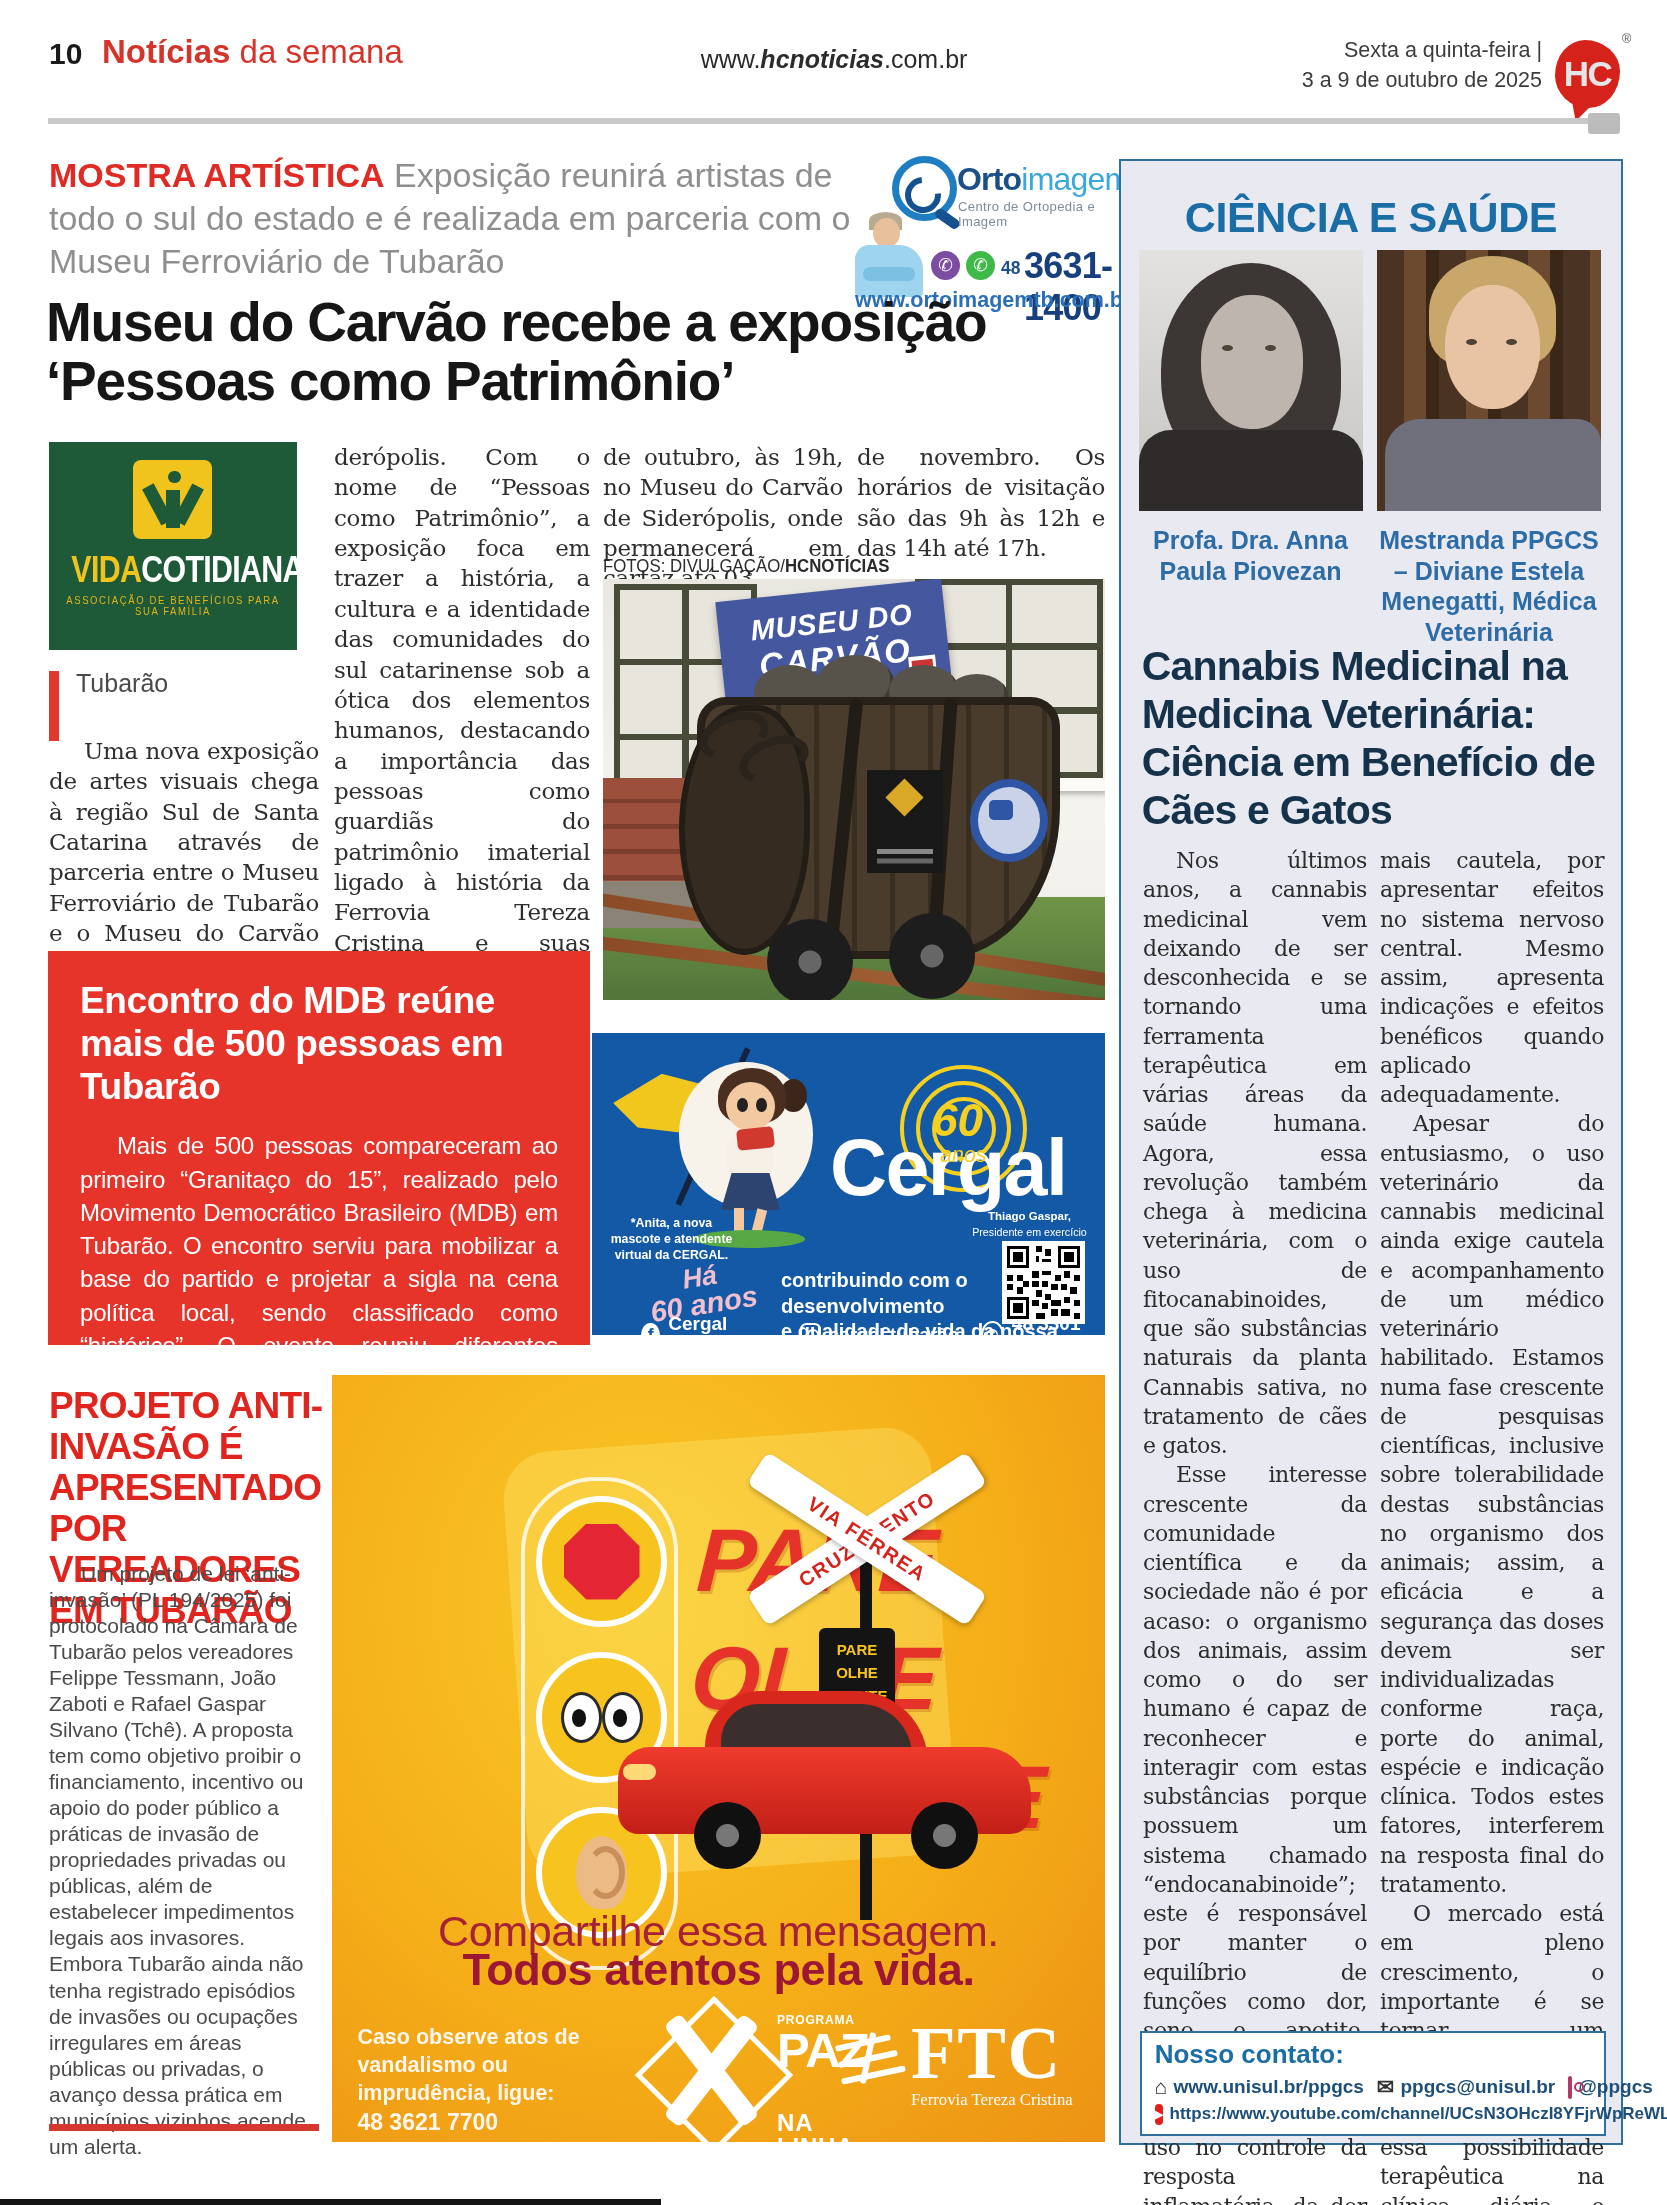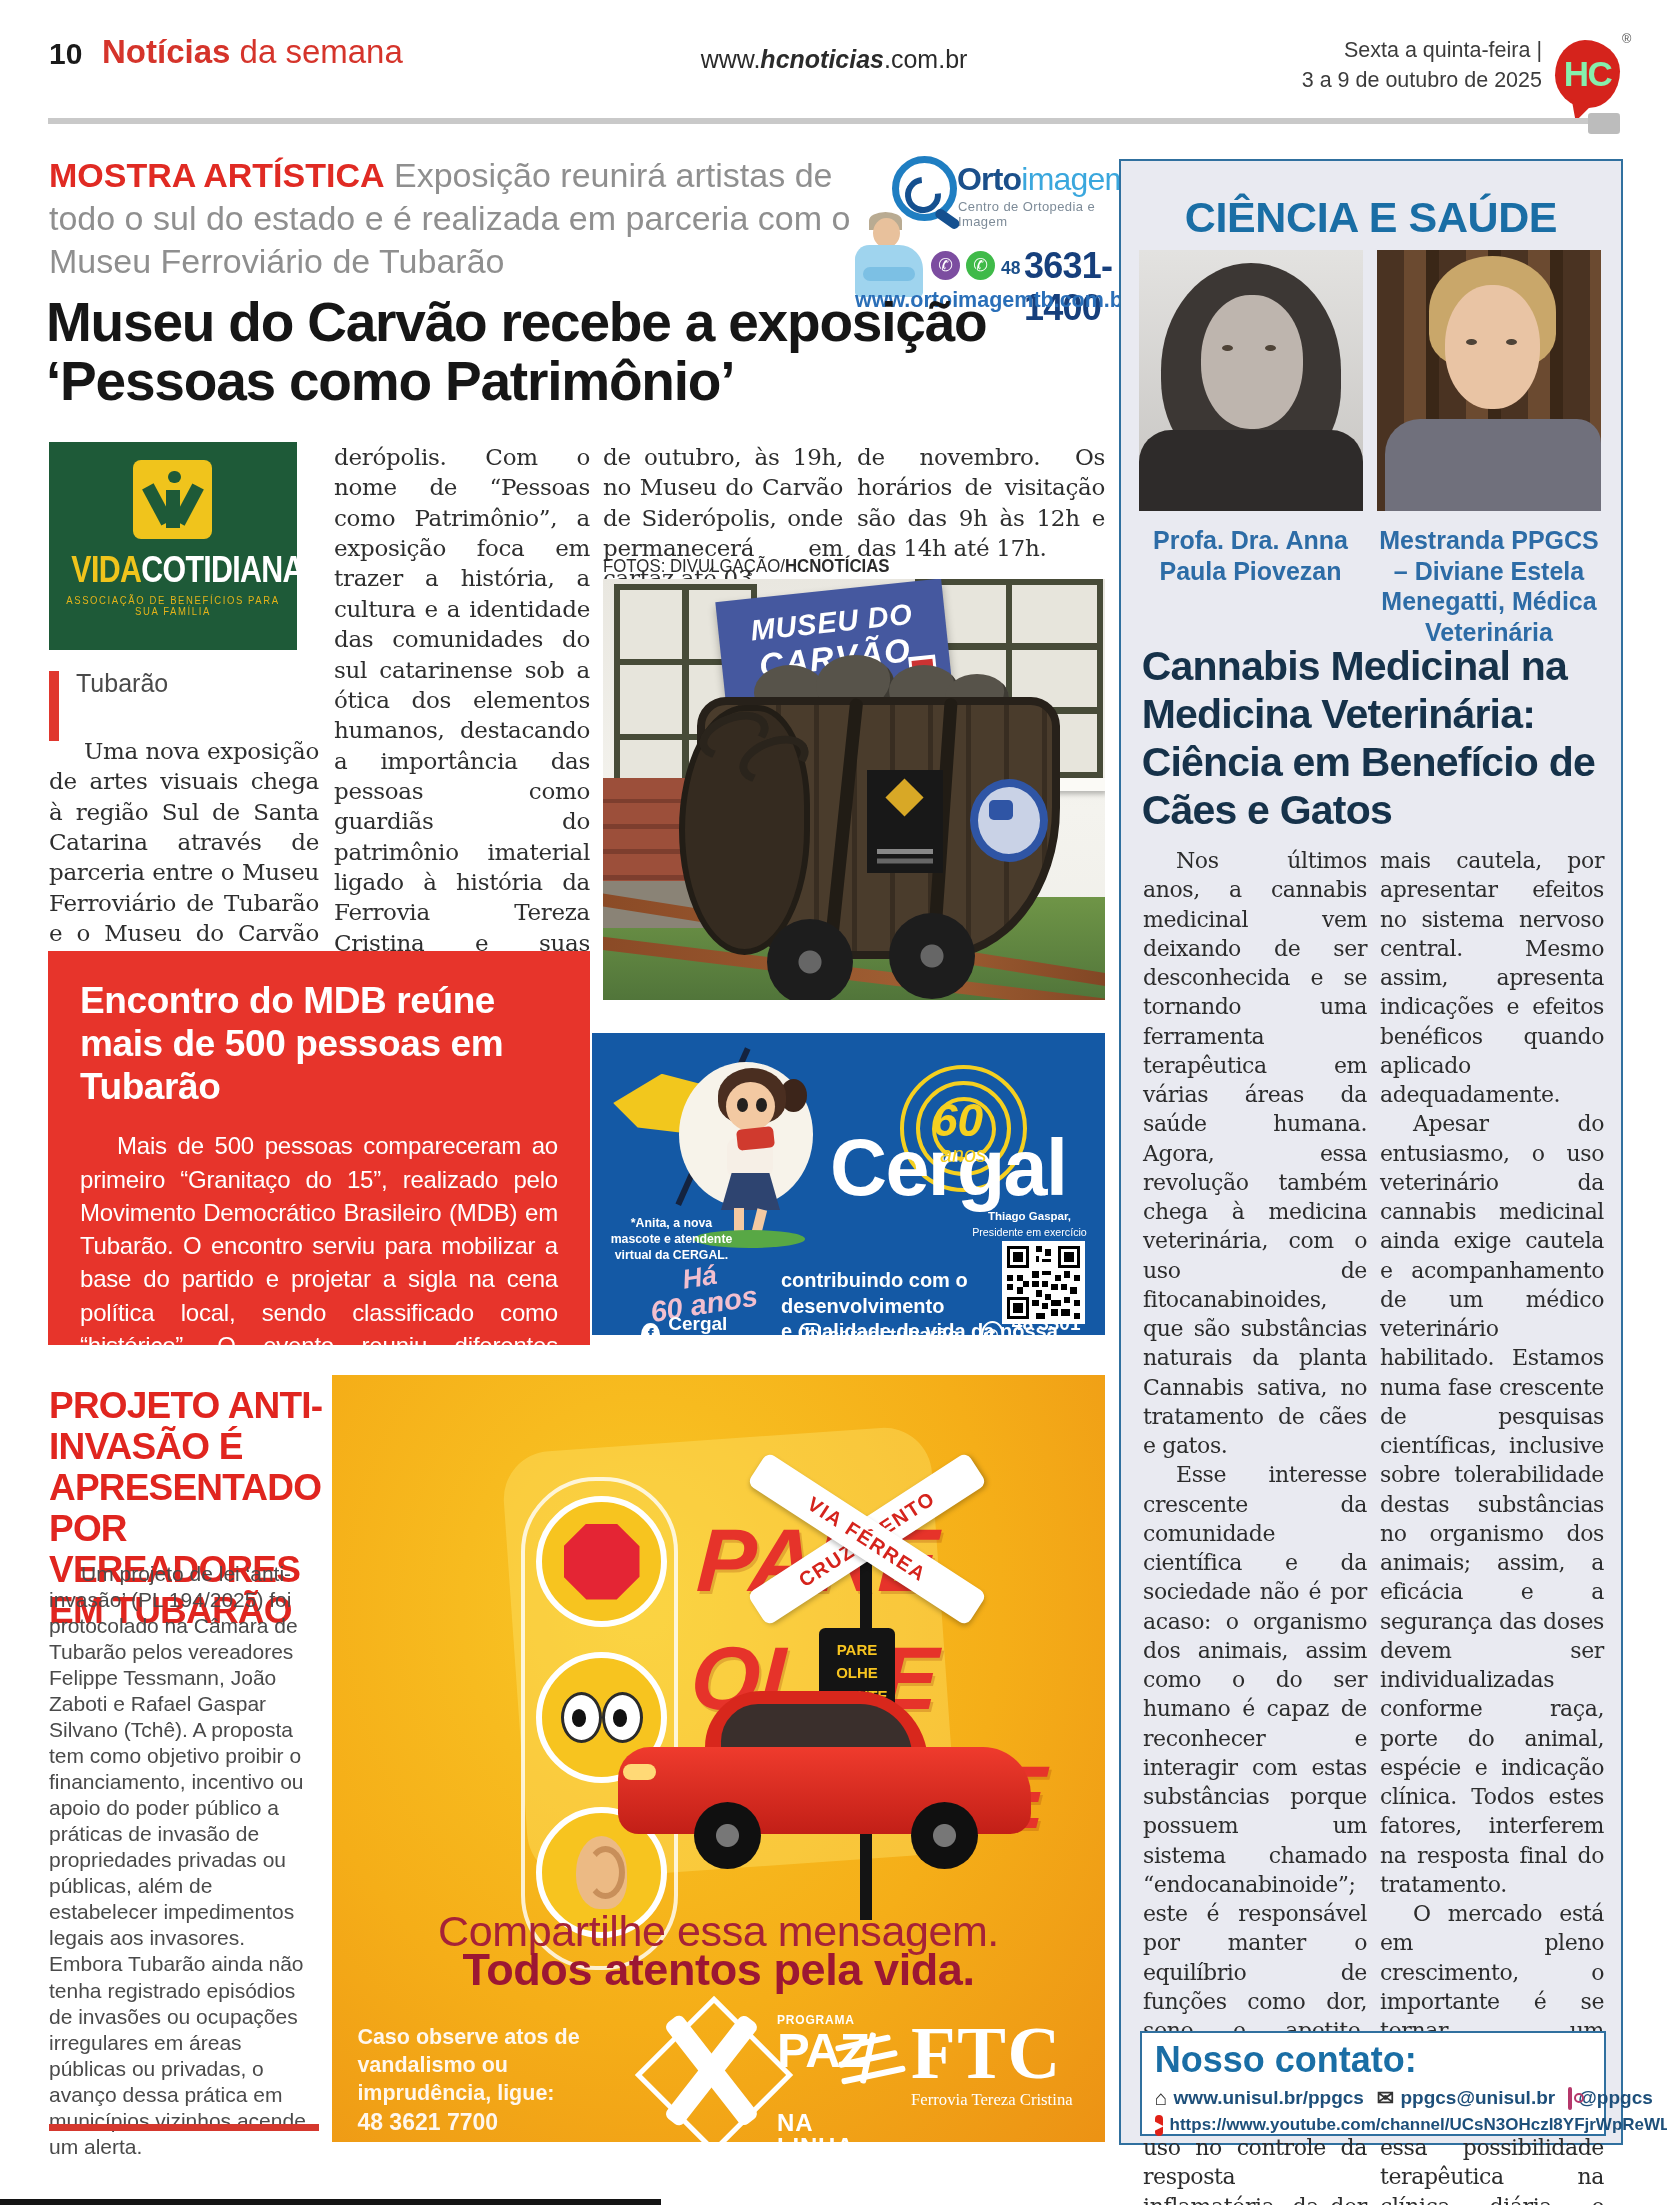--- a/index.html
+++ b/index.html
@@ -13,21 +13,21 @@
   .brand b { font-weight:bold; }
   .centerurl { left:50%; transform:translateX(-50%); top:45px; font-size:25px; color:#2b2b2b; }
   .centerurl b { font-weight:bold;font-style:italic; }
   .dates { right:126px; top:35px; font-size:21.5px; color:#3c3c3c; text-align:right; line-height:1.4; }
   .hclogo { left:1555px; top:40px; width:65px; height:68px; background:#d5231c;
             border-radius:46% 54% 48% 52% / 52% 46% 54% 48%;
             display:flex; align-items:center; justify-content:center; }
   .hclogo::after { content:""; position:absolute; left:14.3px; bottom:-14.3px; width:0; height:0;
             border-left:9.5px solid transparent; border-right:12.7px solid transparent; border-top:20.7px solid #d5231c;
             transform:rotate(14deg); }
-  .hclogo span { color:#86efac; font-weight:bold; font-size:35px; letter-spacing:-1.6px; }
+  .hclogo span { color:#e5e5e5; font-weight:bold; font-size:35px; letter-spacing:-1.6px; }
   .hcreg { left:1622px; top:32px; font-size:12.7px; color:#555; }
   .rule { left:48px; top:118px; width:1549px; height:5.6px; background:#c9c9c9; }
   .rulecap { left:1588px; top:113px; width:32px; height:20.7px; background:#bcbcbc; border-radius:3.2px; }
 
   
   .kicker { left:49px; top:154px; width:807px; font-size:34px; line-height:1.26; color:#8f8f8f; }
   .kicker .klabel { color:#e02a23; font-weight:bold; }
 
   
   .orto { left:855px; top:156px; width:253px; height:156px; background:#fff; }
@@ -226,21 +226,21 @@
   .sb-eyes i { position:absolute; width:11px; height:6.4px; background:#4e4337; border-radius:50%; }
   .sb-cap { position:absolute; top:364px; font-size:25px; font-weight:bold; color:#2d6ca6; text-align:center; line-height:1.22; }
   .sb-art-title { position:absolute; left:20.7px; top:482px; width:457px; font-size:41px; font-weight:800; color:#16324a; line-height:1.17; letter-spacing:-0.8px; }
   .scol { position:absolute; font-family:"DejaVu Serif", serif; font-size:22px; line-height:1.33; color:#2c2c2c;
           text-align:justify; letter-spacing:-0.4px; }
   .scol p { margin:0; text-indent:33px; }
   .scol p.noind { text-indent:0; }
   .scol-a { left:22px; top:685px; width:224px; }
   .scol-b { left:259px; top:685px; width:224px; }
   .contact { position:absolute; left:19px; top:1870px; width:466px; height:105px; background:#ffffff; border:2.4px solid #30709f; box-sizing:border-box; padding:6.4px 12.7px; }
-  .ct-title { font-size:36px; font-weight:800; color:#1a6ea5; margin:0 0 4.8px 0; }
+  .ct-title { font-size:26px; font-weight:800; color:#1a6ea5; margin:0 0 4.8px 0; }
   .ct-row { display:flex; align-items:center; gap:6.4px; font-size:19px; font-weight:bold; color:#1d4f7a; }
   .ct-row .gap { width:12.7px; }
   .ct-glyph { font-size:20.7px; color:#333; }
   .ct-ig { width:19px; height:19px; border:2.4px solid #b5386b; border-radius:5.6px; position:relative; display:inline-block; }
   .ct-ig::after { content:""; position:absolute; left:4px; top:4px; width:6.4px; height:6.4px; border:2.4px solid #b5386b; border-radius:50%; }
   .ct-yt { width:29px; height:20.7px; background:#e02117; border-radius:4.8px; color:#fff; display:inline-flex; align-items:center; justify-content:center; font-size:11px; }
   .ct-row2 { margin-top:4.8px; font-size:17px; }
 
   .footrule { left:0px; top:2199px; width:661px; height:6.4px; background:#141414; }
 </style>

